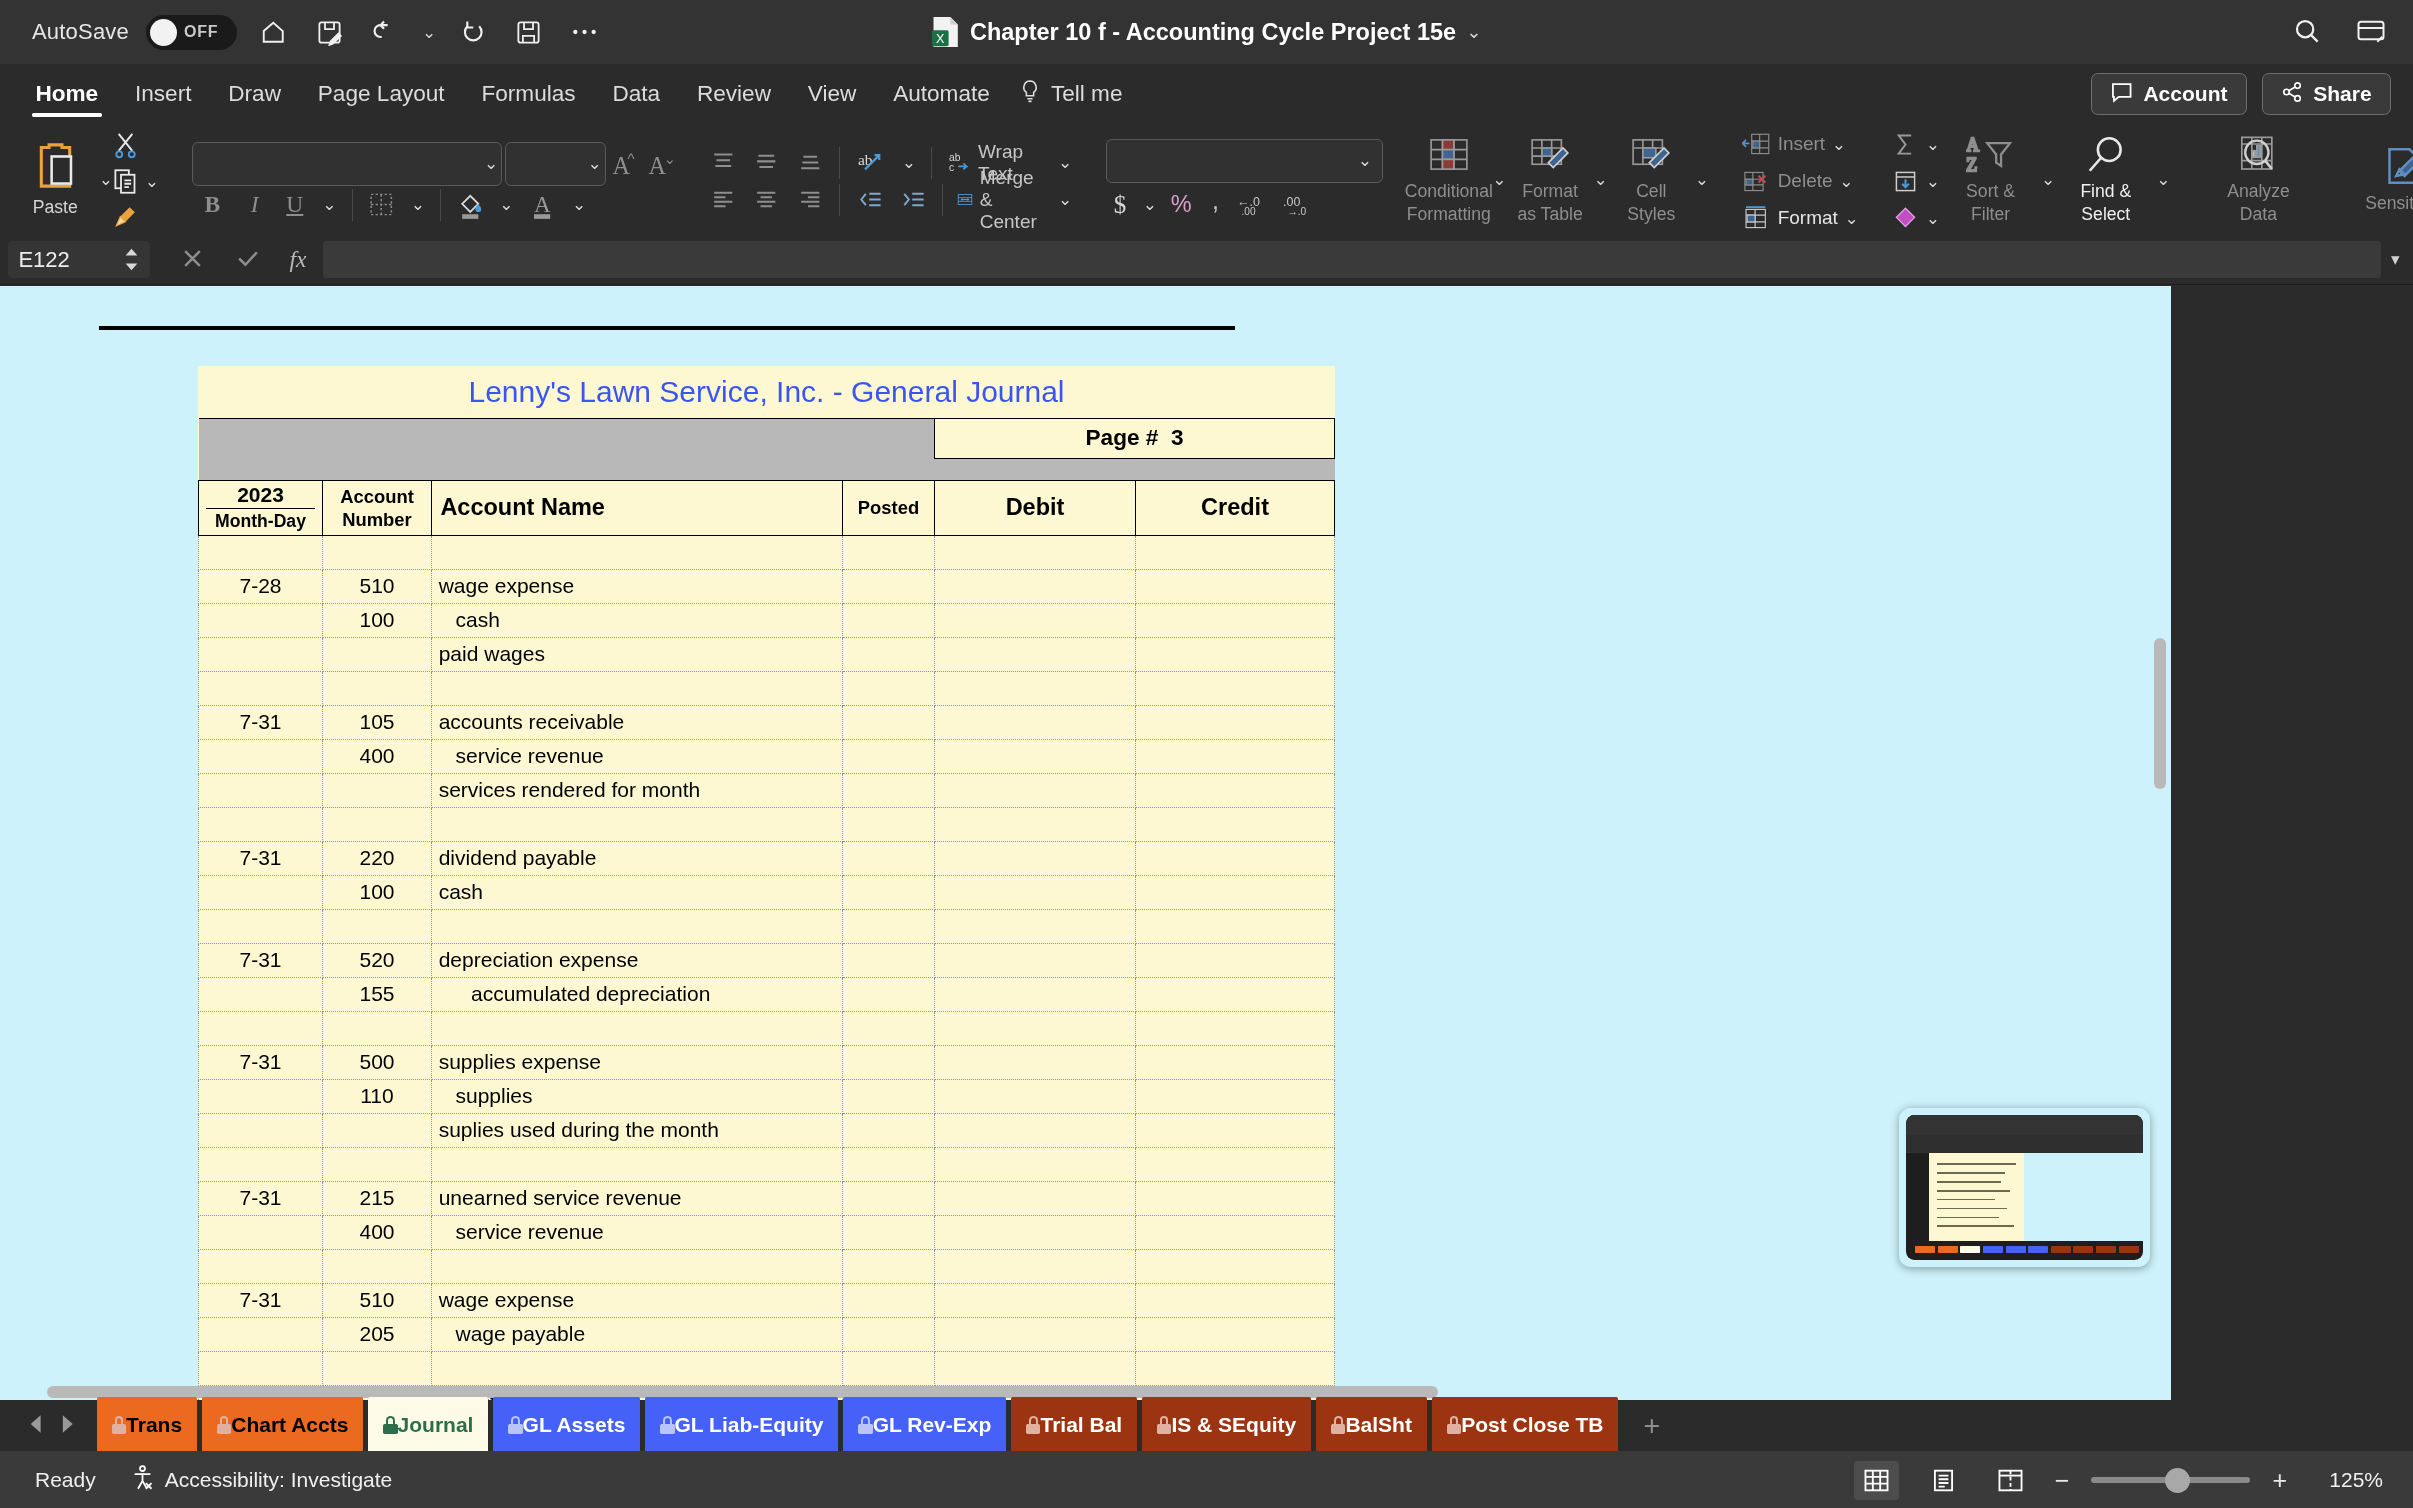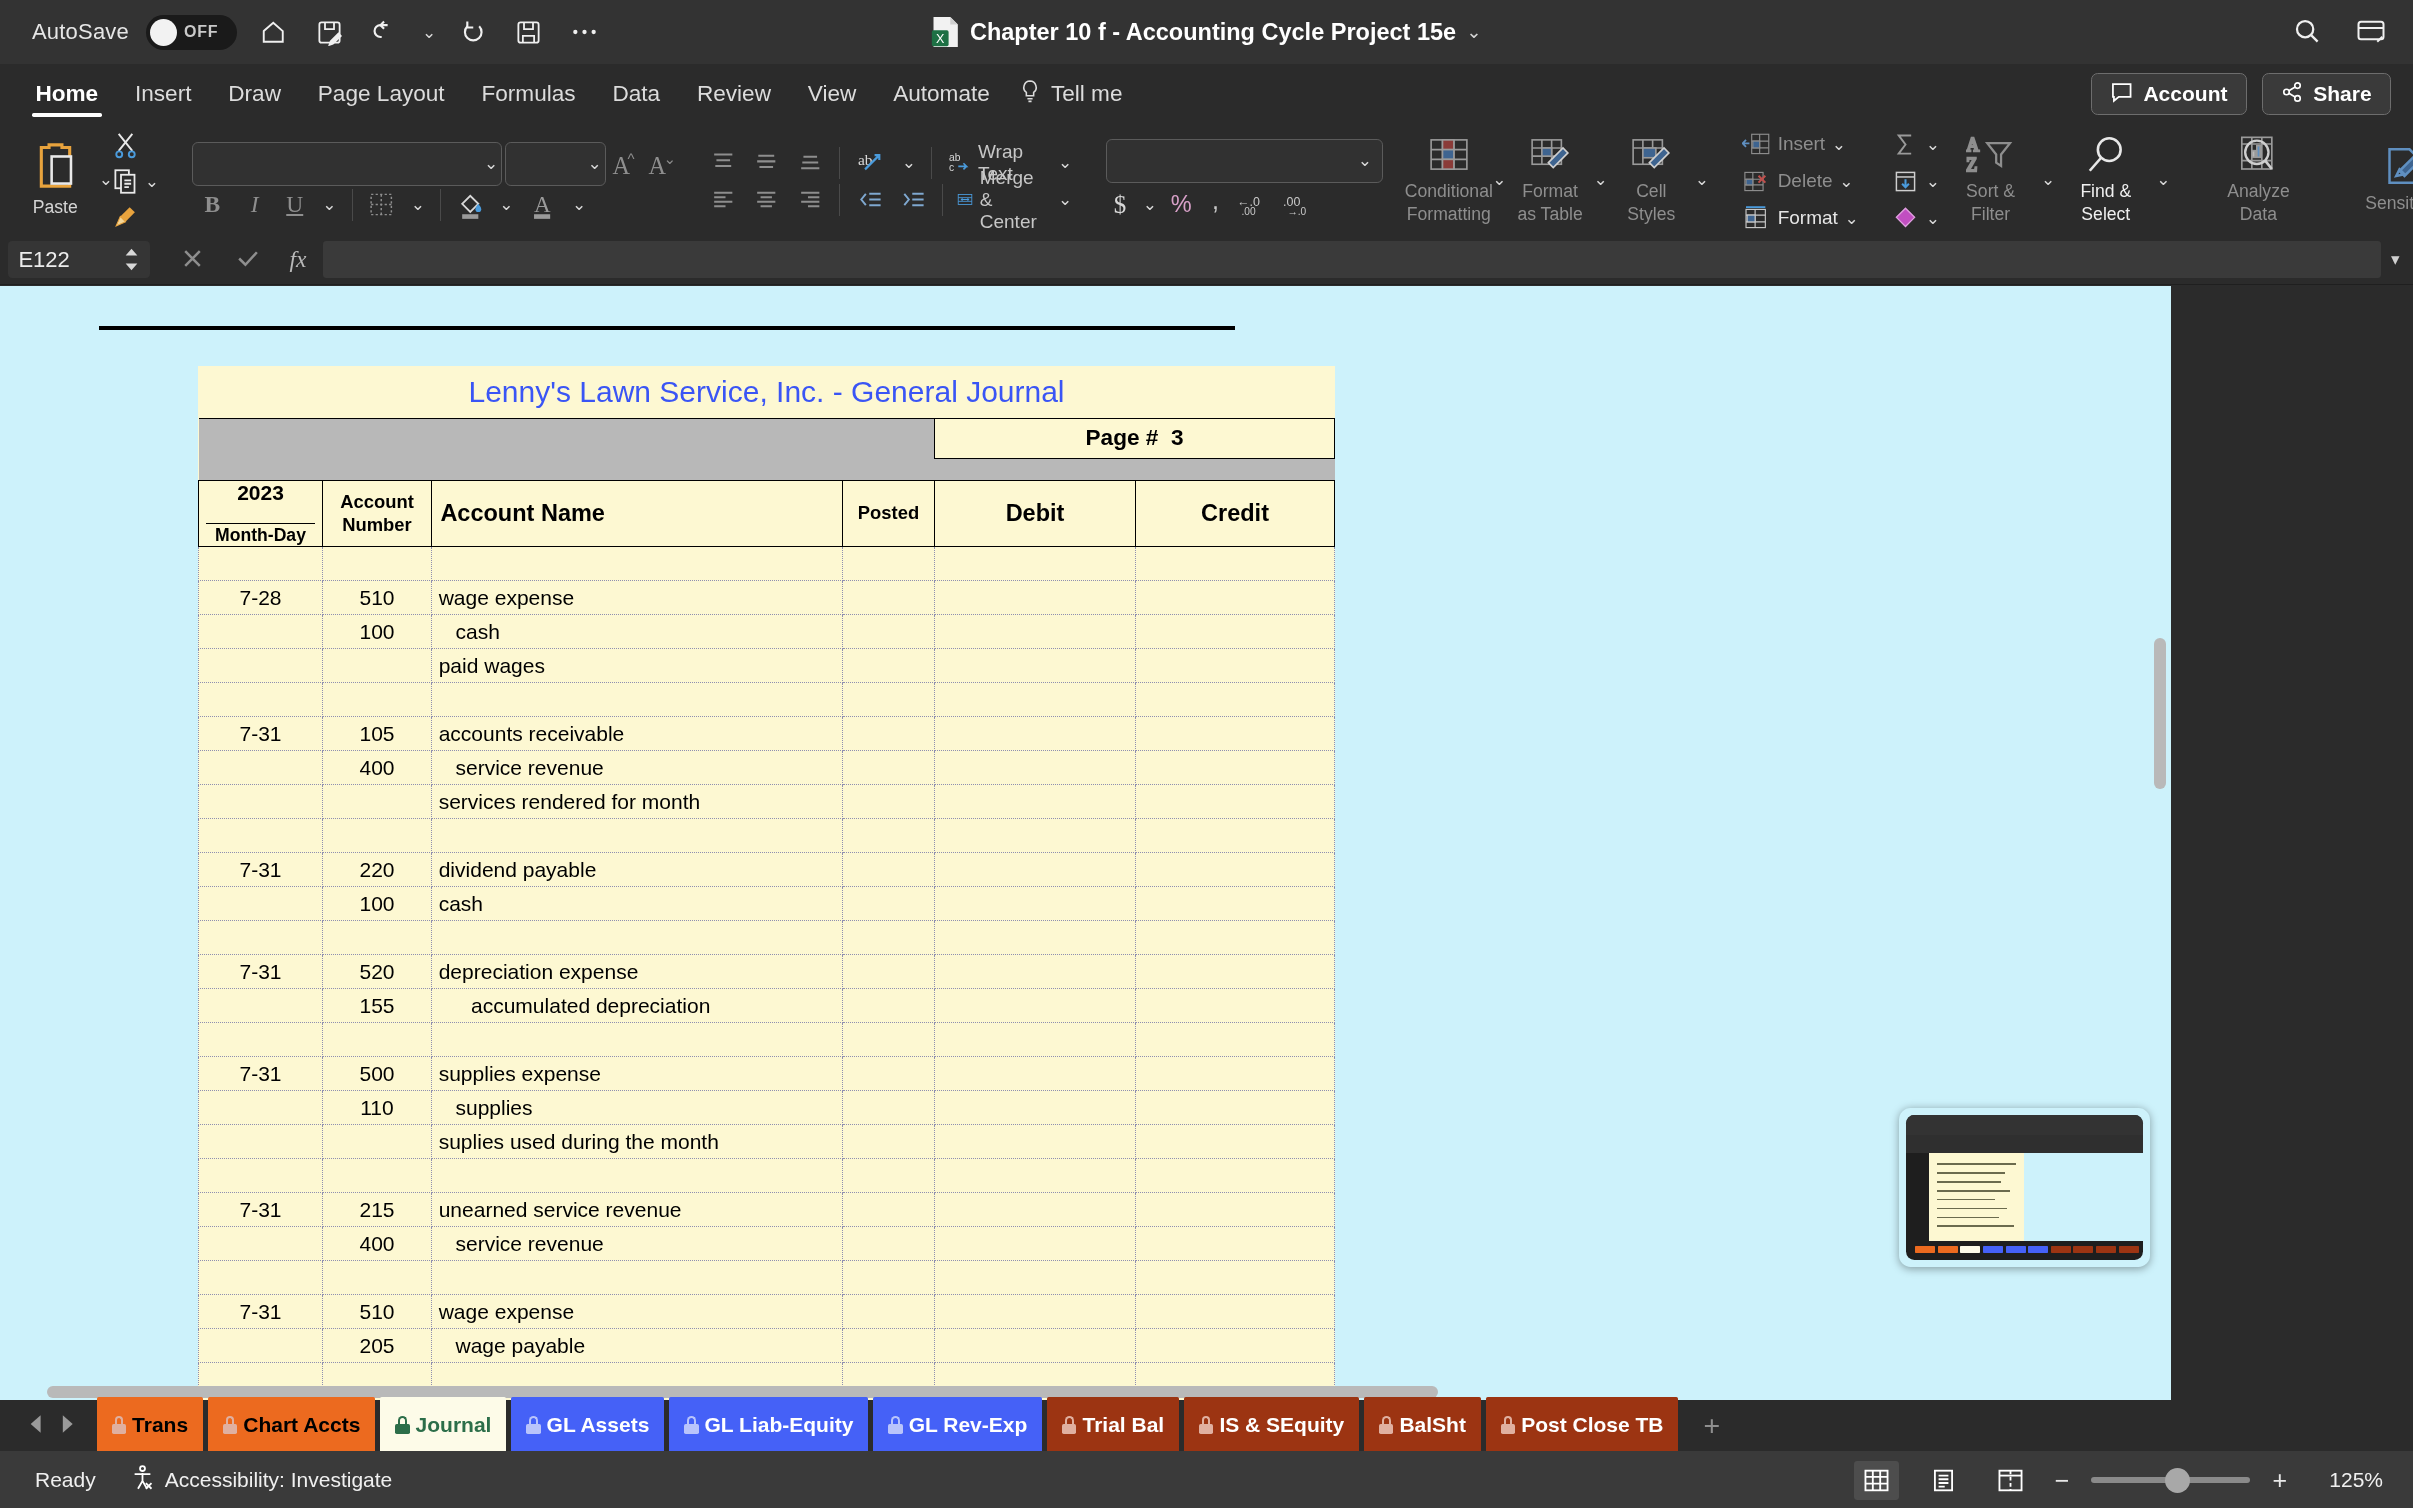--- a/index.html
+++ b/index.html
@@ -149,21 +149,21 @@
     border: 1.7px solid #000; border-top: none;
   }
   .gap-row td { height: 22px; background: #b8b8b8; border: none; }
 
   .hdr td {
     border: 1.7px solid #000; text-align: center; font-weight: bold;
     height: 55px; font-size: 23.5px;
   }
   .hdr .stack2 { font-size: 18.4px; line-height: 1.25; }
   .hdr .nm { text-align: left; padding-left: 8.4px; }
-  .yr { font-weight: bold; font-size: 21px; border-bottom: 1.7px solid #000; display: block; padding-bottom: 18px;}
+  .yr { font-weight: bold; font-size: 21px; border-bottom: 1.7px solid #000; display: block; padding-bottom: 1px;}
   .md { font-weight: bold; font-size: 17.6px; display: block; padding-top: 1.7px;}
 
   .indent1 { padding-left: 23.5px !important; }
   .indent2 { padding-left: 39px !important; }
 
   
   .hscroll {
     position: absolute; left: 47px; bottom: 3.4px; width: 1391px; height: 11.7px;
     background: #b9b9b9; border-radius: 5.9px;
   }
@@ -186,21 +186,21 @@
   .thumb-tabs { position: absolute; left: 4%; right: 2%; bottom: 5%; height: 7.5px; display: flex; gap: 2.5px; }
   .tt { flex: 1; border-radius: 0.8px; }
 
   
   .tabbar {
     position: absolute; top: 1400px; left: 0; width: 2413px; height: 50px;
     background: #2b2b2b; display: flex; align-items: center; padding-left: 11.7px; gap: 5px;
   }
   .navarrows { display: flex; align-items: center; gap: 13.4px; padding: 0 15px; }
   .stab {
-    height: 56px; display: flex; align-items: center; gap: 6px;
+    height: 56px; display: flex; align-items: center; gap: 0;
     padding: 3px 15px; font-size: 21px; font-weight: bold; color: #fff;
     border-radius: 1.7px;
   }
   .stab.active { background: #fdfbe8 !important; color: #2c6e49 !important; }
   .lock { width: 14.2px; height: 17.6px; position: relative; display: inline-block; }
   .lock .body { position: absolute; bottom: 0; width: 14.2px; height: 10px; border-radius: 1.7px; }
   .lock .shk {
     position: absolute; top: 0; left: 2.9px; width: 8.4px; height: 8.4px;
     border: 2.5px solid currentColor; border-bottom: none; border-radius: 5px 5px 0 0;
   }

